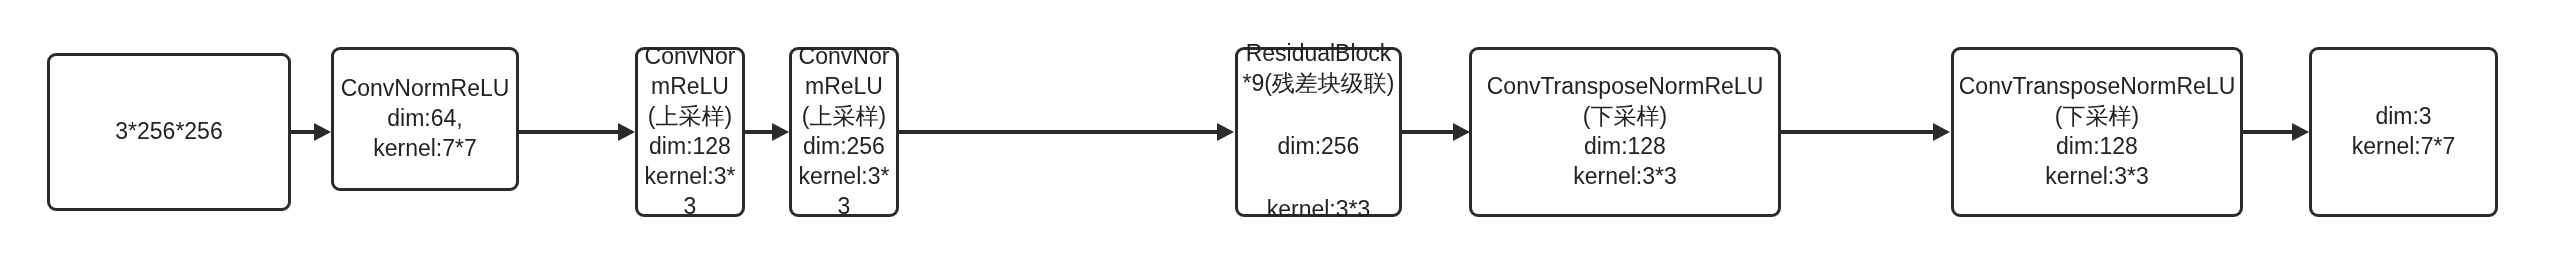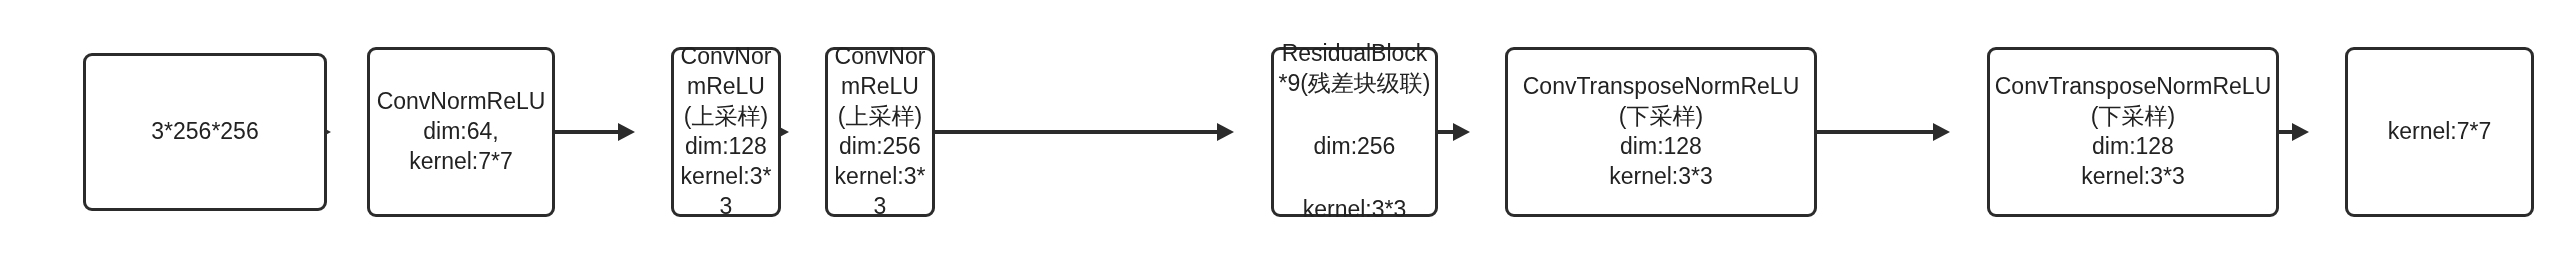--- a/index.html
+++ b/index.html
@@ -26,21 +26,20 @@
     align-items: center;
     justify-content: center;
     color: #222222;
     font-size: 23px;
     line-height: 1.30;
     text-align: center;
     padding: 0 3.9px;
     white-space: pre-line;
     word-break: break-all;
     overflow-wrap: anywhere;
-    margin-left: 36px;
   }
   .node .line {
     display: block;
     width: 100%;
   }
   .edge {
     position: absolute;
     height: 0;
   }
   .edge .shaft {
@@ -86,21 +85,21 @@
     </div>
     <div class="edge" style="left: 1781px; top: 132px; width: 169px;">
       <div class="shaft" style="background: rgb(43, 43, 43); width: 152px;"></div>
       <div class="head" style="border-left-color: rgb(43, 43, 43); left: 152px;"></div>
     </div>
     <div class="edge" style="left: 2242px; top: 132px; width: 67px;">
       <div class="shaft" style="background: rgb(43, 43, 43); width: 50px;"></div>
       <div class="head" style="border-left-color: rgb(43, 43, 43); left: 50px;"></div>
     </div>
     <div class="node" style="left: 47px; top: 53px; width: 244px; height: 158px; border-color: rgb(43, 43, 43); color: rgb(34, 34, 34);"><span class="line">3*256*256</span></div>
-    <div class="node" style="left: 331px; top: 47px; width: 188px; height: 170px; border-color: rgb(43, 43, 43); color: rgb(34, 34, 34);"><span class="line">ConvNormReLU</span><span class="line">dim:64,</span><span class="line">kernel:7*7</span></div>
+    <div class="node" style="left: 331px; top: 47px; width: 188px; height: 144px; border-color: rgb(43, 43, 43); color: rgb(34, 34, 34);"><span class="line">ConvNormReLU</span><span class="line">dim:64,</span><span class="line">kernel:7*7</span></div>
     <div class="node" style="left: 635px; top: 47px; width: 110px; height: 170px; border-color: rgb(43, 43, 43); color: rgb(34, 34, 34);"><span class="line">ConvNormReLU(上采样)</span><span class="line">dim:128</span><span class="line">kernel:3*3</span></div>
     <div class="node" style="left: 789px; top: 47px; width: 110px; height: 170px; border-color: rgb(43, 43, 43); color: rgb(34, 34, 34);"><span class="line">ConvNormReLU(上采样)</span><span class="line">dim:256</span><span class="line">kernel:3*3</span></div>
     <div class="node" style="left: 1235px; top: 47px; width: 167px; height: 170px; border-color: rgb(43, 43, 43); color: rgb(34, 34, 34); gap: 33px;"><span class="line">ResidualBlock*9(残差块级联)</span><span class="line">dim:256</span><span class="line">kernel:3*3</span></div>
     <div class="node" style="left: 1469px; top: 47px; width: 312px; height: 170px; border-color: rgb(43, 43, 43); color: rgb(34, 34, 34);"><span class="line">ConvTransposeNormReLU(下采样)</span><span class="line">dim:128</span><span class="line">kernel:3*3</span></div>
     <div class="node" style="left: 1951px; top: 47px; width: 292px; height: 170px; border-color: rgb(43, 43, 43); color: rgb(34, 34, 34);"><span class="line">ConvTransposeNormReLU(下采样)</span><span class="line">dim:128</span><span class="line">kernel:3*3</span></div>
-    <div class="node" style="left: 2309px; top: 47px; width: 189px; height: 170px; border-color: rgb(43, 43, 43); color: rgb(34, 34, 34);"><span class="line">kernel:7*7</span></div>
+    <div class="node" style="left: 2309px; top: 47px; width: 189px; height: 170px; border-color: rgb(43, 43, 43); color: rgb(34, 34, 34);"><span class="line">dim:3</span><span class="line">kernel:7*7</span></div>
   </div>
 
 
 </body></html>

